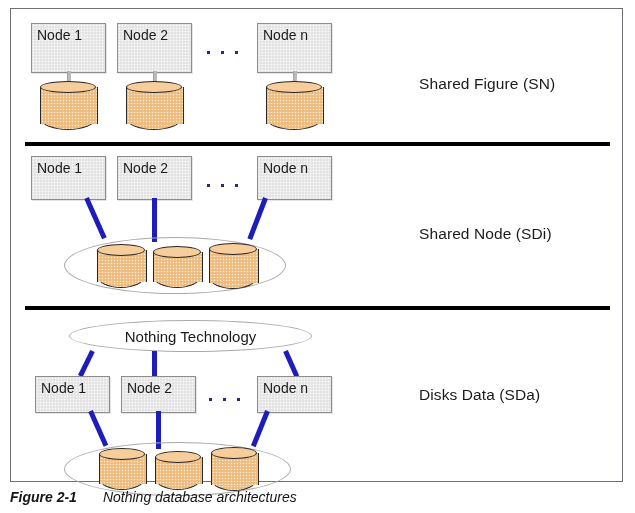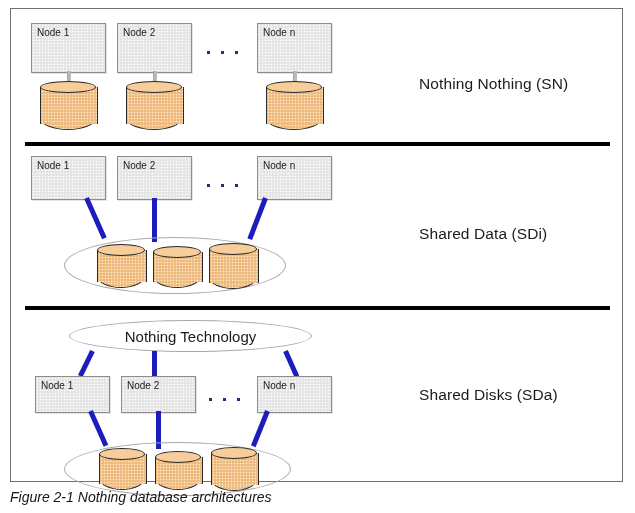--- a/index.html
+++ b/index.html
@@ -37,21 +37,21 @@
     position:absolute;box-sizing:border-box;
     background:#e9e9e9;border:1px solid #8d8d8d;
     background-image:
       radial-gradient(#ffffff 0.6px, transparent 0.7px),
       radial-gradient(#d3d3d3 0.6px, transparent 0.7px);
     background-size:3px 3px,3px 3px;
     background-position:0 0,1.5px 1.5px;
     box-shadow:1px 1px 0 rgba(0,0,0,.10);
   }
   .node-box span{
-    position:absolute;left:5px;top:3px;font-size:10px;color:#1b1b1b;
+    position:absolute;left:5px;top:3px;font-size:14px;color:#1b1b1b;
   }
 
   
   .ellipsis{position:absolute;display:flex;gap:11px;}
   .ellipsis i{width:3px;height:3px;background:#2b2b7a;display:block;}
 
   
   .cyl{position:absolute;}
   .cyl .body{
     position:absolute;left:0;top:6px;width:100%;height:calc(100% - 12px);
@@ -89,21 +89,21 @@
     background:transparent;
   }
   .oval.labelled{display:flex;align-items:center;justify-content:center;}
   .oval.labelled span{font-size:15px;color:#1b1b1b;}
 
   
   #caption{
     position:absolute;left:10px;top:489px;font-size:14px;font-style:italic;
     color:#151515;white-space:nowrap;
   }
-  #caption .cap-num{margin-right:4px;}
+  #caption .cap-num{margin-right:26px;font-weight:bold;}
 </style>
 </head>
 <body>
 
 <div id="figure-frame">
 
   <div class="band" id="band-sn">
 
     <div class="node-box" style="left:20px;top:14px;width:75px;height:50px;">
       <span>Node 1</span>
@@ -229,20 +229,20 @@
       <div class="body"></div>
       <div class="top"></div>
     </div>
     <div class="cyl" style="left:200px;top:139px;width:46px;height:44px;">
       <div class="bot"></div>
       <div class="body"></div>
       <div class="top"></div>
     </div>
   </div>
 
-  <span class="arch-label" id="label-sn">Nothing Nothing (SN)</span>
-  <span class="arch-label" id="label-sdi">Shared Data (SDi)</span>
-  <span class="arch-label" id="label-sda">Shared Disks (SDa)</span>
+  <span class="arch-label" id="label-sn">Shared Figure (SN)</span>
+  <span class="arch-label" id="label-sdi">Shared Node (SDi)</span>
+  <span class="arch-label" id="label-sda">Disks Data (SDa)</span>
 </div>
 
 <div id="caption">
   <span class="cap-num">Figure 2-1</span><span>Nothing database architectures</span>
 </div>
 
 </body></html>

